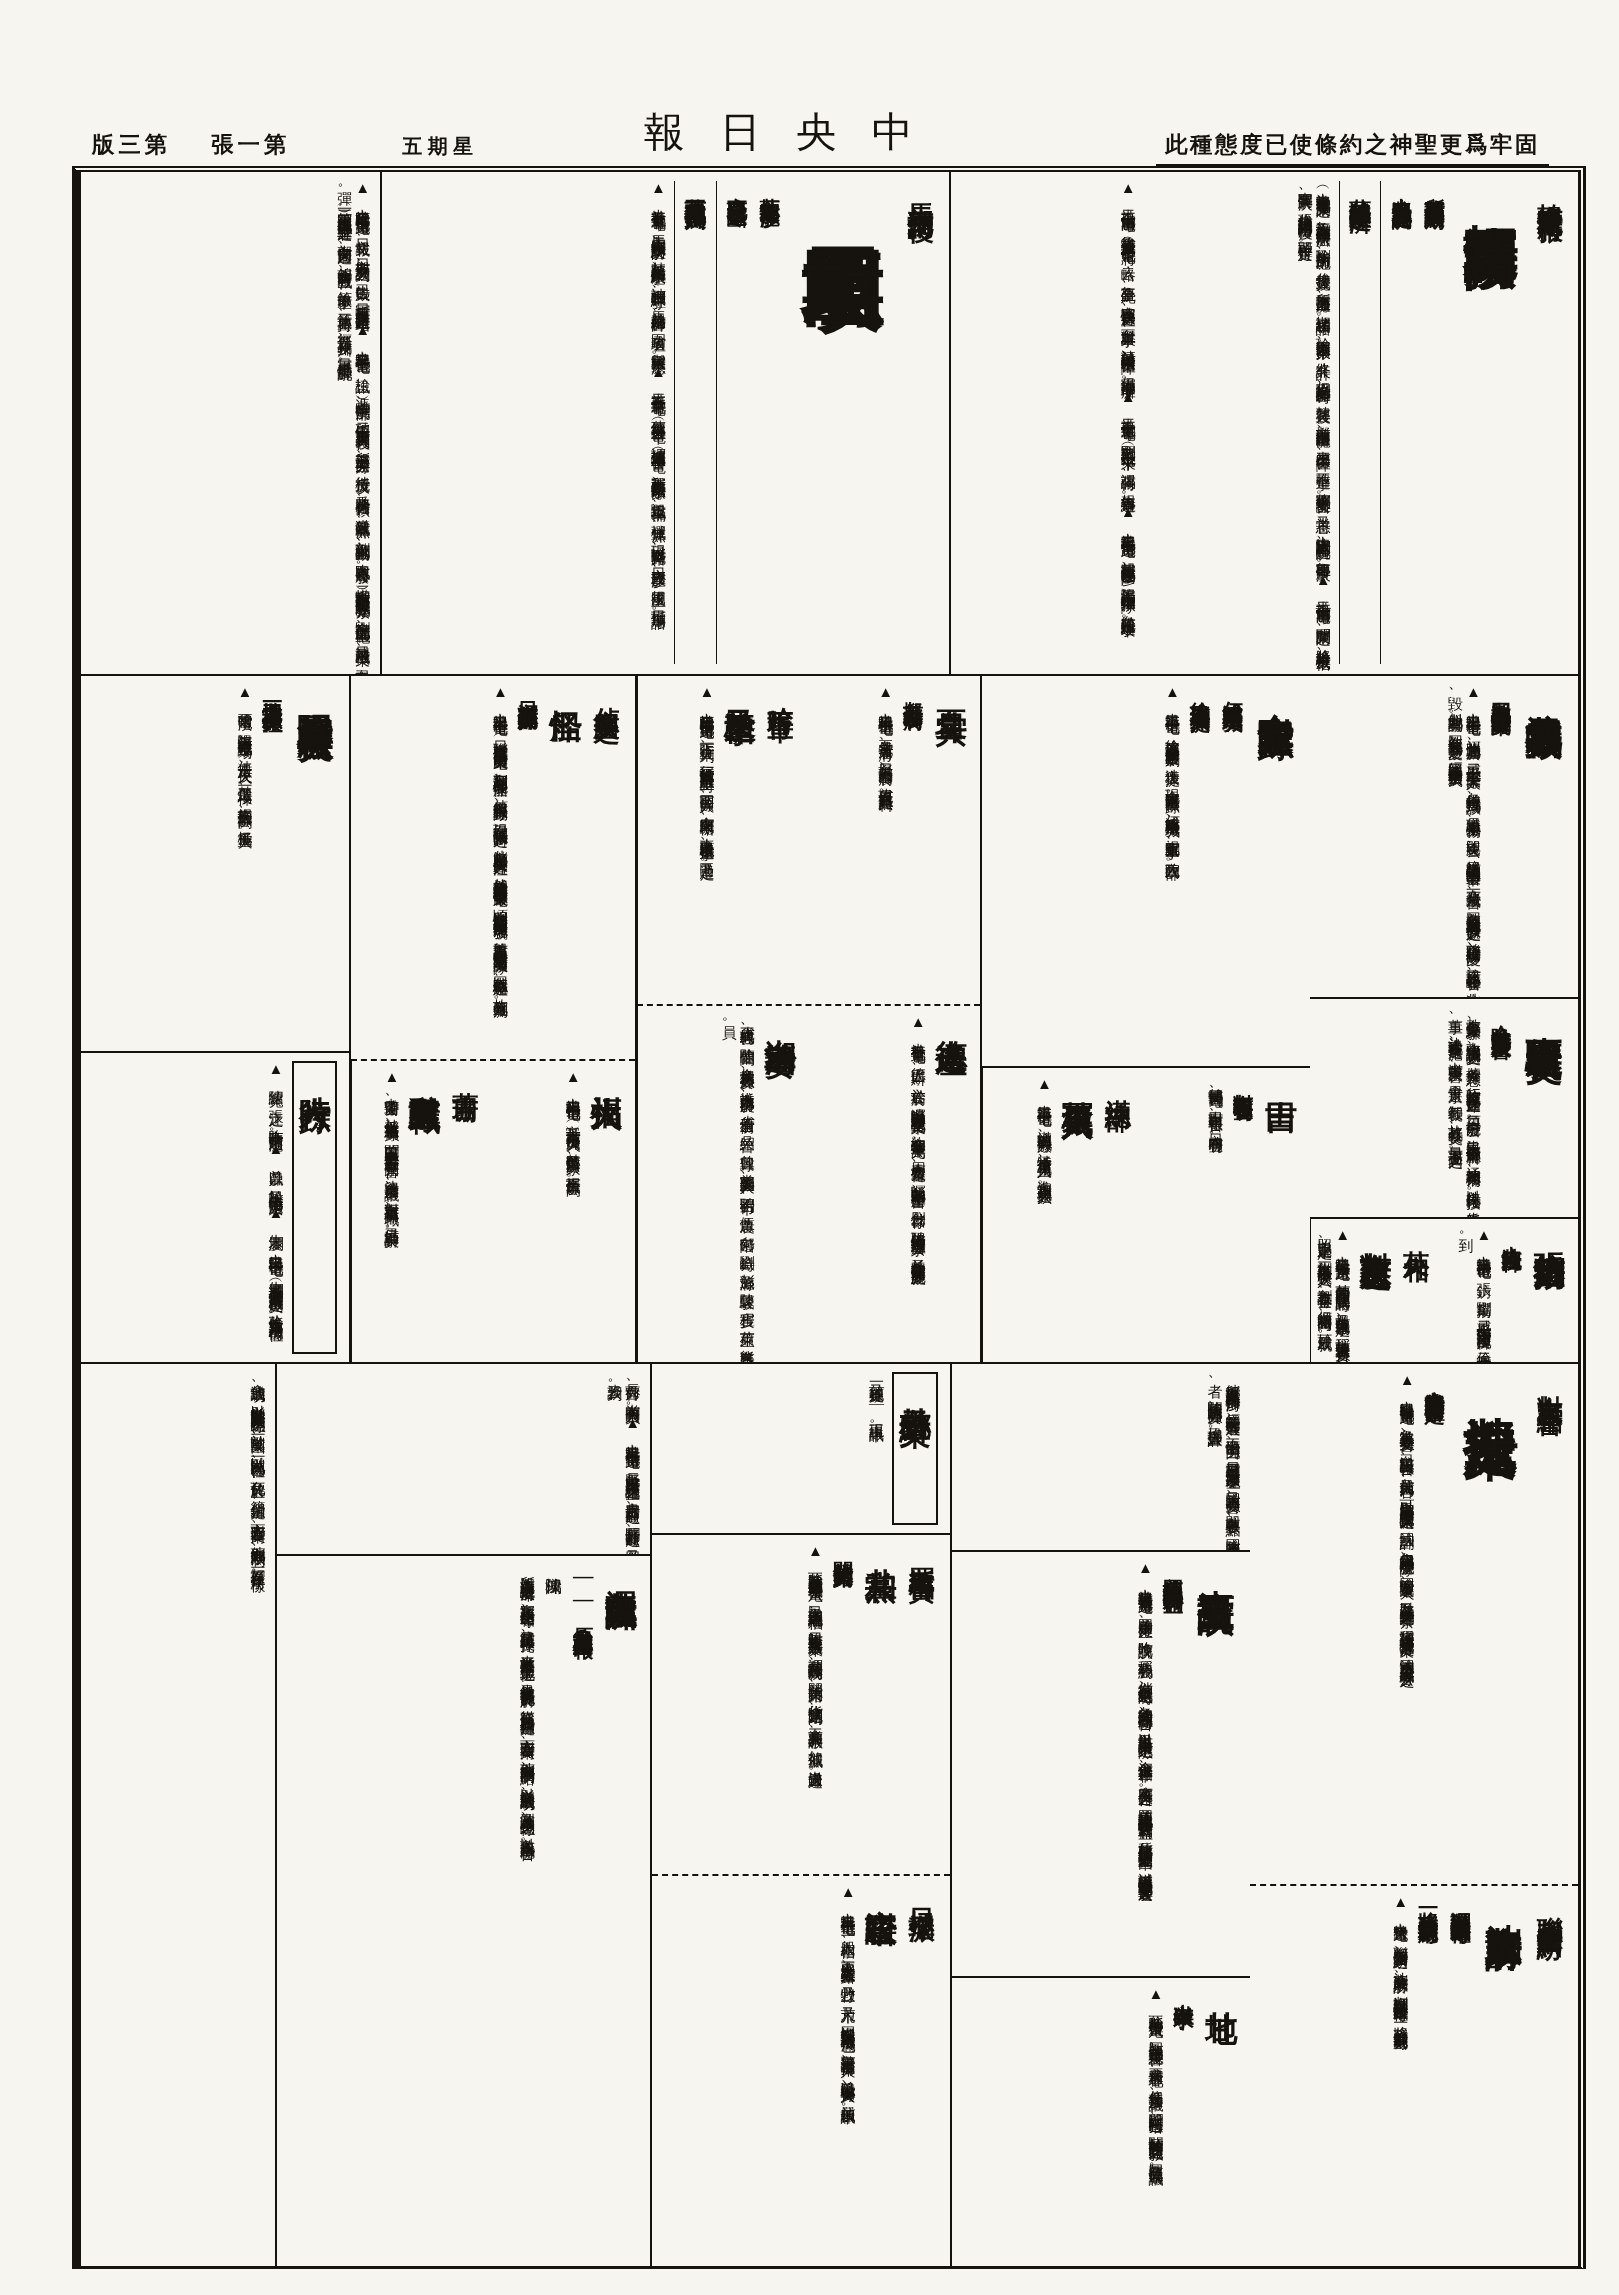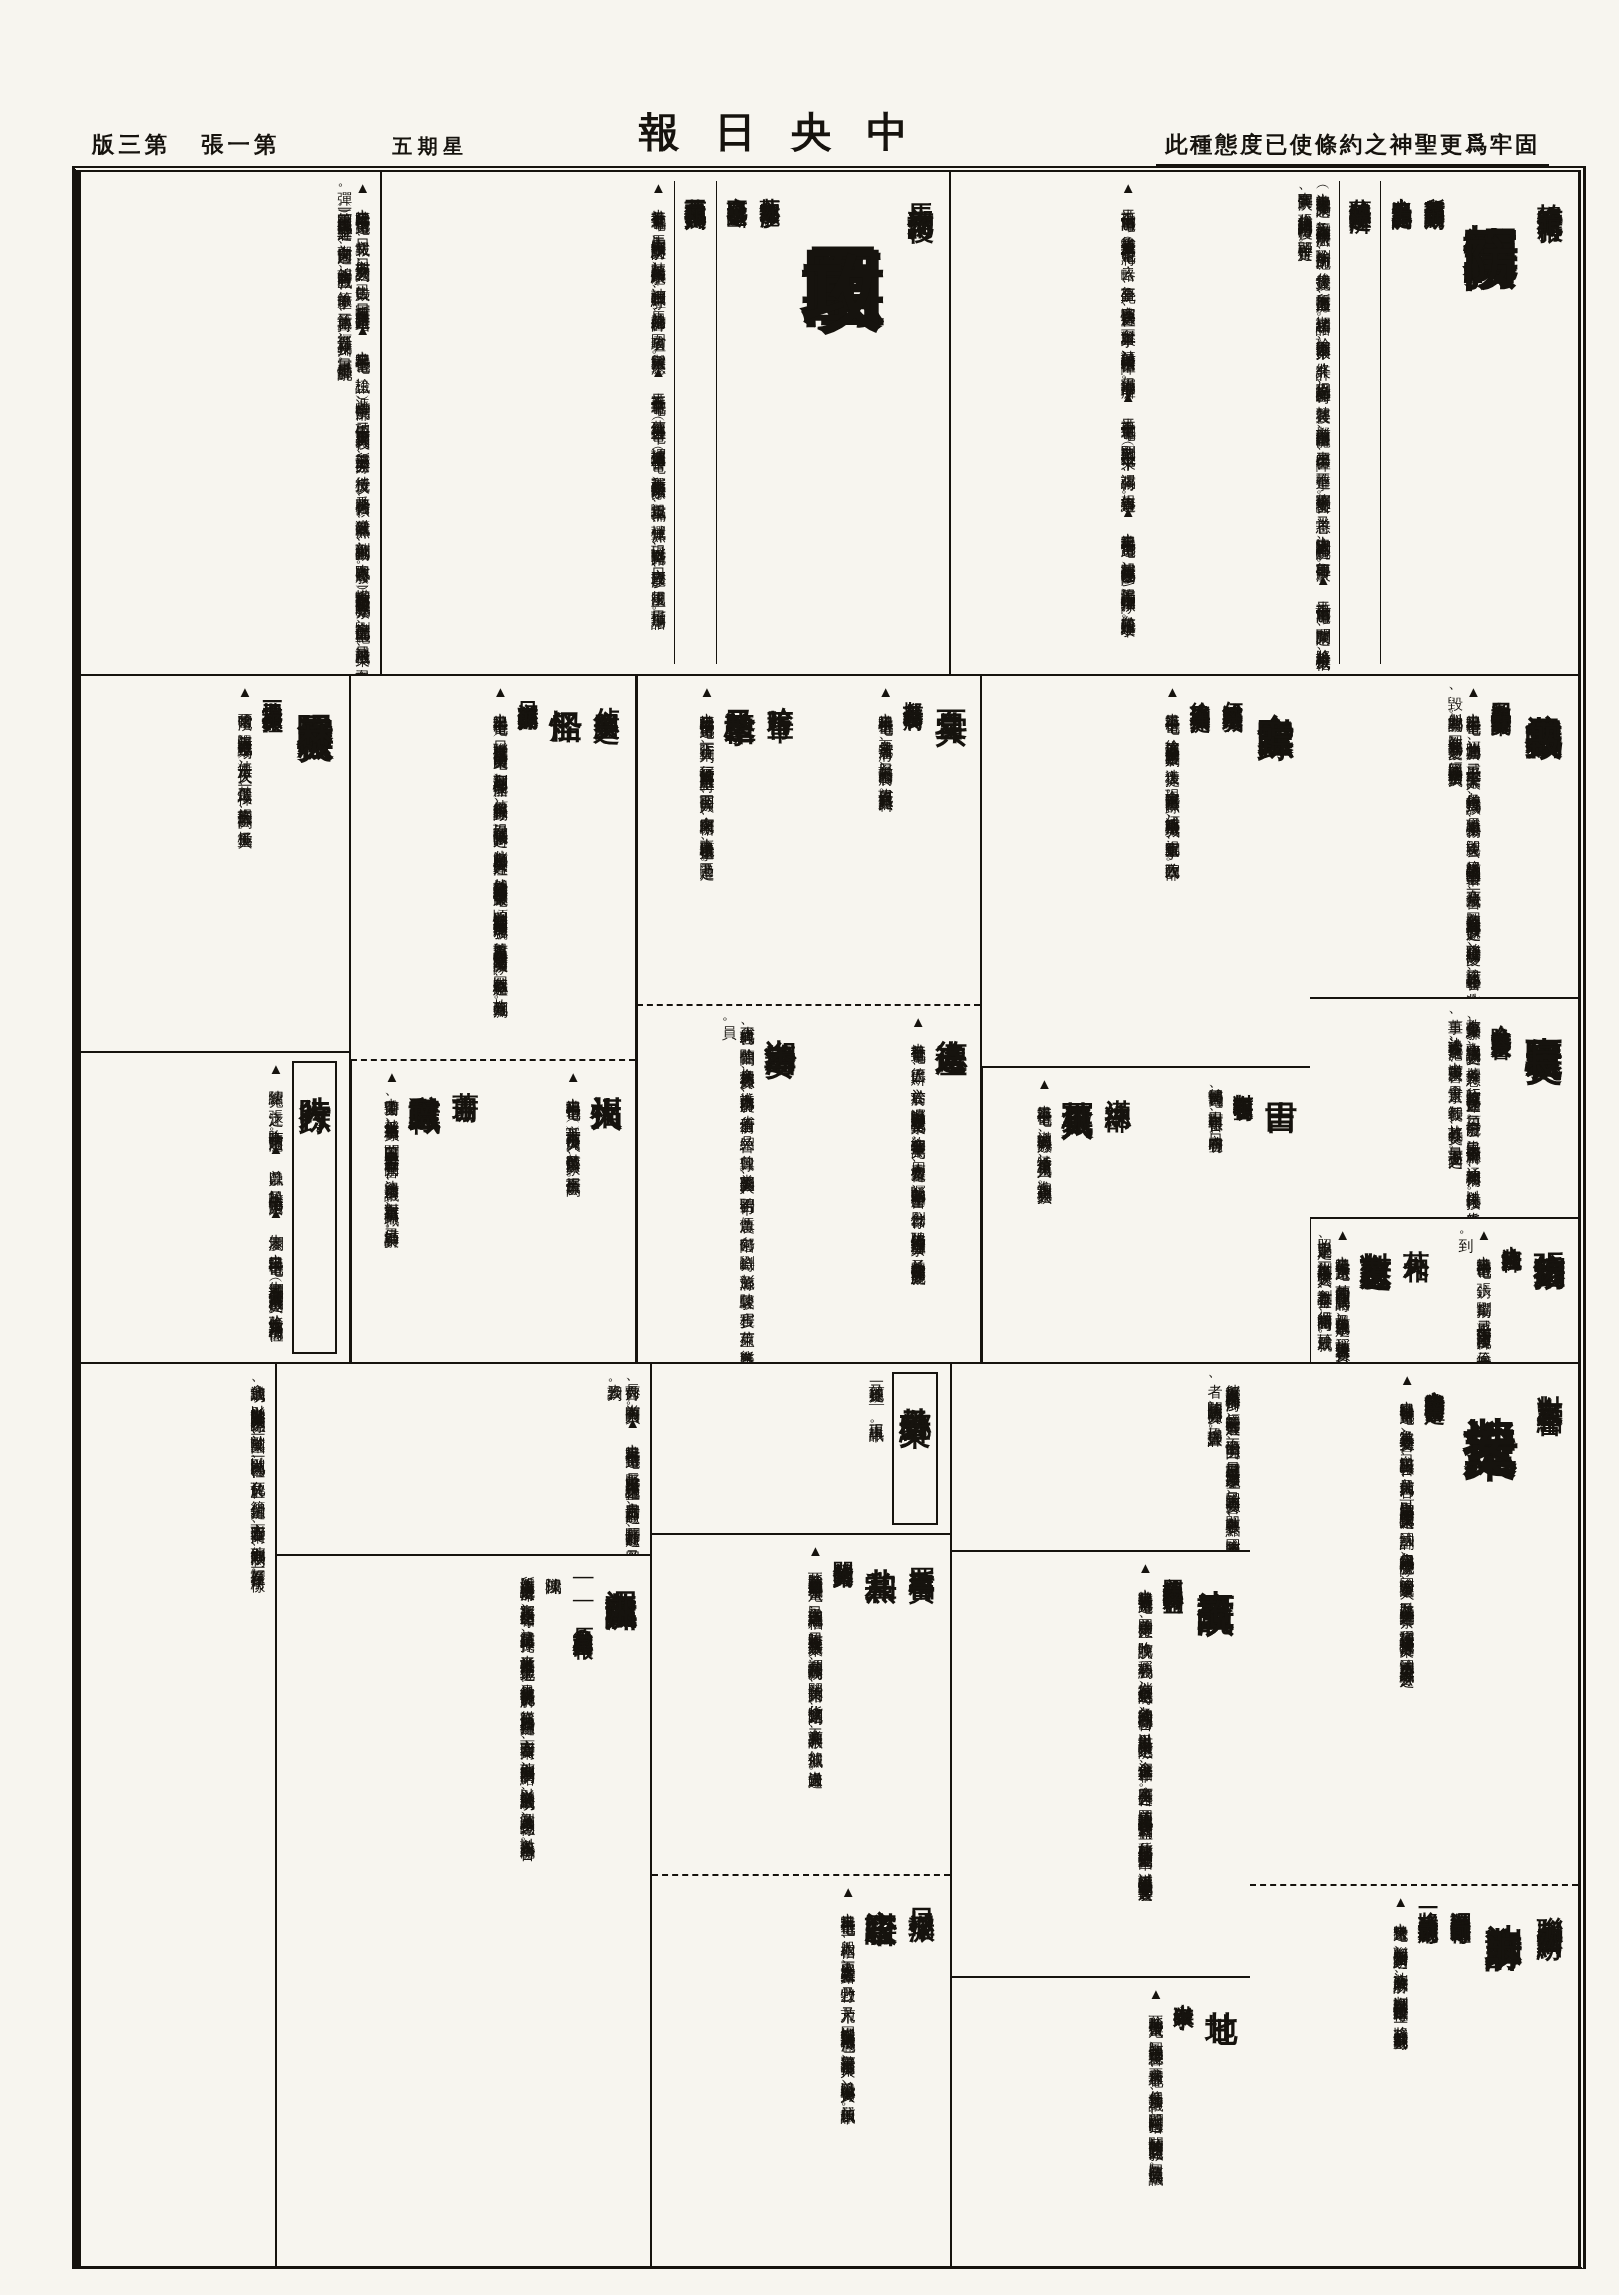--- a/index.html
+++ b/index.html
@@ -4,23 +4,23 @@
 <style>
   html,body{margin:0;padding:0;}
   body{
     width:1620px;height:2295px;position:relative;
     background:#f7f5ef;color:#16130e;
     font-family:"Liberation Serif","DejaVu Serif",serif;
   }
   .sheet{position:absolute;left:72px;top:92px;right:34px;bottom:26px;}
   
   .masthead{height:68px;display:flex;align-items:flex-end;padding:0 20px 6.6px 20px;}
-  .mh-left{display:flex;gap:30px;font-size:22.4px;font-weight:bold;letter-spacing:4px;}
+  .mh-left{display:flex;gap:40px;font-size:22.4px;font-weight:bold;letter-spacing:4px;}
   .mh-weekday{font-size:20px;font-weight:bold;letter-spacing:5.3px;margin-left:112px;}
-  .mh-title{font-size:41px;font-weight:bold;letter-spacing:35px;margin:0 auto;transform:translateX(-26px);}
+  .mh-title{font-size:41px;font-weight:normal;letter-spacing:35px;margin:0 auto;transform:translateX(-26px);}
   .mh-date{position:relative;font-size:22.4px;font-weight:bold;letter-spacing:2.6px;margin-right:26px;}
   .mh-date .date-bar{position:absolute;left:-9.2px;right:-9.2px;bottom:-10.5px;height:6.6px;background:#16130e;}
   
   .frame{
     position:absolute;left:0;right:0;top:74px;bottom:0;
     border-top:6px double #16130e;border-bottom:3.3px solid #16130e;
     border-left:7.2px solid #16130e;border-right:8.5px double #16130e;
     display:flex;flex-direction:column;background:#f7f5ef;
   }
   .band{display:flex;flex-direction:row-reverse;border-top:2.6px solid #16130e;min-height:0;}

